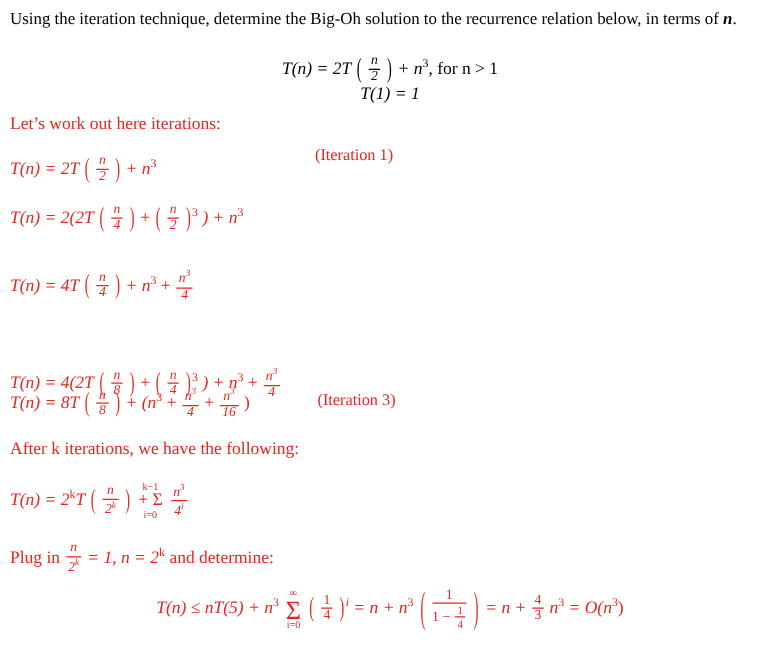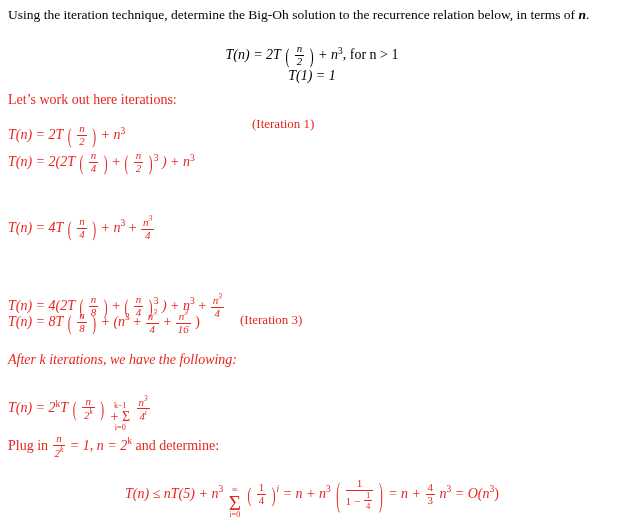--- a/index.html
+++ b/index.html
@@ -92,21 +92,21 @@
     top: 0.04em;
   }
   .sum-wrap {
     display: inline-block;
     text-align: center;
     vertical-align: middle;
     line-height: 1;
     margin: 0 2px;
     position: relative;
   }
-  .sum-wrap .top { display: block; font-size: 0.58em; margin-top: 16px; }
+  .sum-wrap .top { display: block; font-size: 0.58em; }
   .sum-wrap .bot { display: block; font-size: 0.58em; }
 
   .bigparen {
     display: inline-block;
     transform: scaleY(3.0);
     transform-origin: center;
     font-size: 0.8em;
     margin: 0 2px;
   }
 
@@ -165,21 +165,21 @@
       <span class="num">n</span>
       <span class="den">2</span>
     </span>
     <span class="paren">)</span>
     <span class="it">+ n</span><sup>3</sup>
   </div>
   <div class="lbl-note" style="left:228px; top:116px;margin-left:24px;">
     <span>(Iteration 1)</span>
   </div>
 
-  <div class="line red" style="left:8px; top:151px;">
+  <div class="line red" style="left:8px; top:163px;">
     <span class="it">T(n) = 2(2T</span>
     <span class="paren">(</span>
     <span class="frac it">
       <span class="num">n</span>
       <span class="den">4</span>
     </span>
     <span class="paren">)</span>
     <span>+</span>
     <span class="paren">(</span>
     <span class="frac it">
@@ -243,25 +243,25 @@
       <span class="num"><span>n</span><sup>3</sup></span>
       <span class="den">4</span>
     </span>
     <span>+</span>
     <span class="frac it">
       <span class="num"><span>n</span><sup>3</sup></span>
       <span class="den">16</span>
     </span>
     <span>)</span>
   </div>
-  <div class="lbl-note" style="left:240px; top:312px;text-align:right;">
+  <div class="lbl-note" style="left:254px; top:312px;text-align:right;">
     <span>(Iteration 3)</span>
   </div>
 
-  <div class="line red" style="left:8px; top:352px;font-style:italic;">
+  <div class="line red" style="left:8px; top:352px;">
     <span>After k iterations, we have the following:</span>
   </div>
 
   <div class="line red" style="left:8px; top:386px;">
     <span class="it">T(n) = 2</span><sup>k</sup><span class="it">T</span>
     <span class="paren">(</span>
     <span class="frac it">
       <span class="num">n</span>
       <span class="den"><span>2</span><sup>k</sup></span>
     </span>

